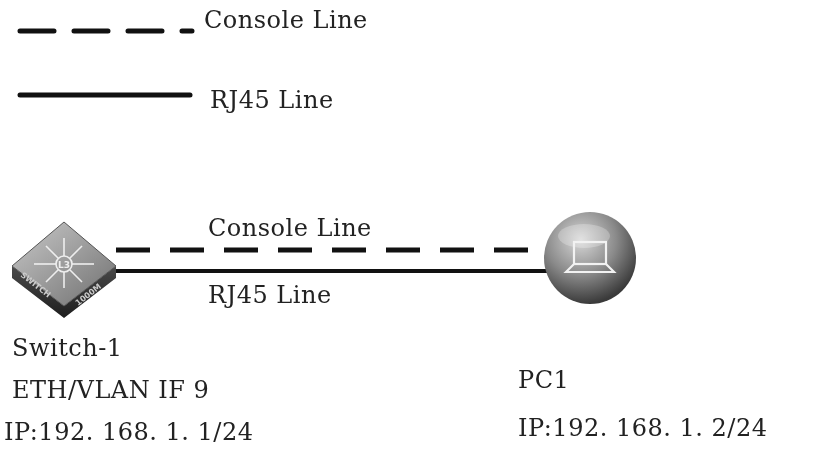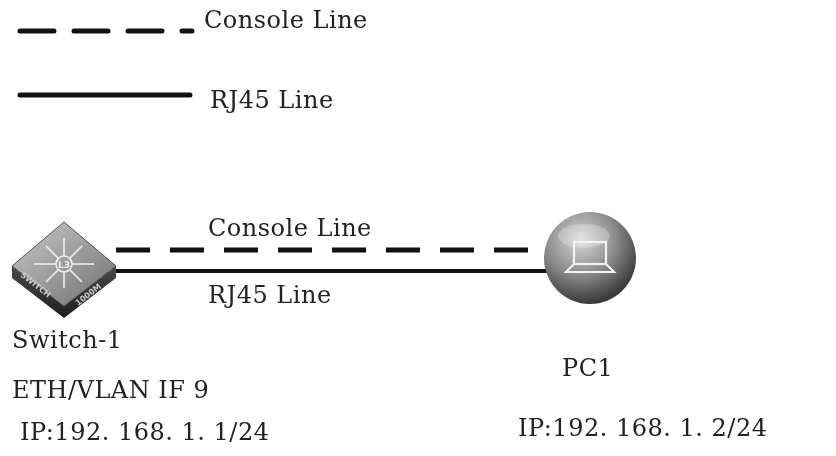--- a/index.html
+++ b/index.html
@@ -67,18 +67,18 @@
     <path d="M-24,14 L-16,6 L16,6 L24,14 Z" fill="none" stroke="#f2f2f2" stroke-width="2.2"></path>
   </g>
 </svg>
 
 <div class="txt" style="left:204px; top:8px;">Console Line</div>
 <div class="txt" style="left:210px; top:88px;">RJ45 Line</div>
 
 <div class="txt" style="left:208px; top:216px;">Console Line</div>
 <div class="txt" style="left:208px; top:283px;">RJ45 Line</div>
 
-<div class="txt" style="left:12px; top:328px;text-align:center;">Switch-1</div>
+<div class="txt" style="left:12px; top:336px;text-align:center;">Switch-1</div>
 <div class="txt" style="left:12px; top:378px;">ETH/VLAN IF 9</div>
-<div class="txt" style="left:20px; top:420px;">IP:192. 168. 1. 1/24</div>
+<div class="txt" style="left:4px; top:420px;">IP:192. 168. 1. 1/24</div>
 
-<div class="txt" style="left:518px; top:356px;margin-left:44px;">PC1</div>
+<div class="txt" style="left:518px; top:368px;">PC1</div>
 <div class="txt" style="left:518px; top:416px;">IP:192. 168. 1. 2/24</div>
 
 </body></html>

